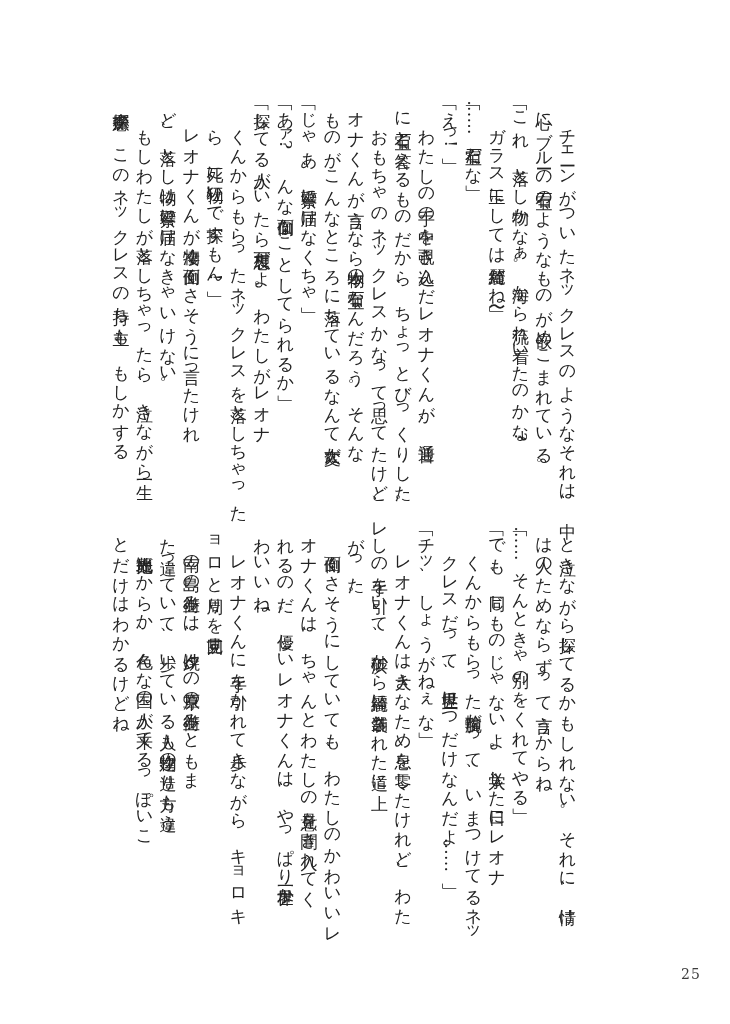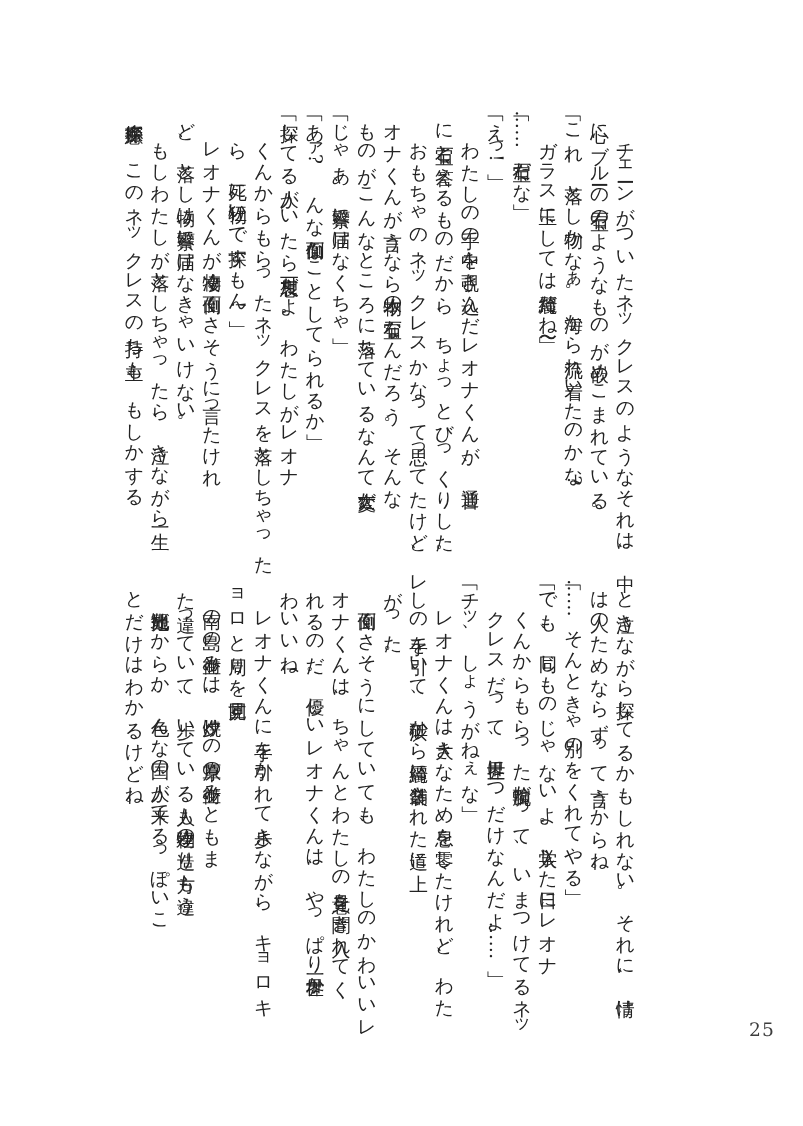--- a/index.html
+++ b/index.html
@@ -29,22 +29,22 @@
     overflow: visible;
   }
   #upper-band { top: 100px; height: 396px; }
   #lower-band { top: 526px; height: 398px; }
   .tline {
     white-space: pre;   
   }
   #page-number {
     position: absolute;
     left: 681px;
-    top: 927px;
-    font-size: 17px;
+    top: 966px;
+    font-size: 14px;
     letter-spacing: 1px;
     color: #3d3d3d;
   }
 </style>
 </head>
 <body>
 
 <div id="page">
   <div id="upper-band" class="band">
       <div class="tline">　チェーンがついたネックレスのようなそれは、中</div>

